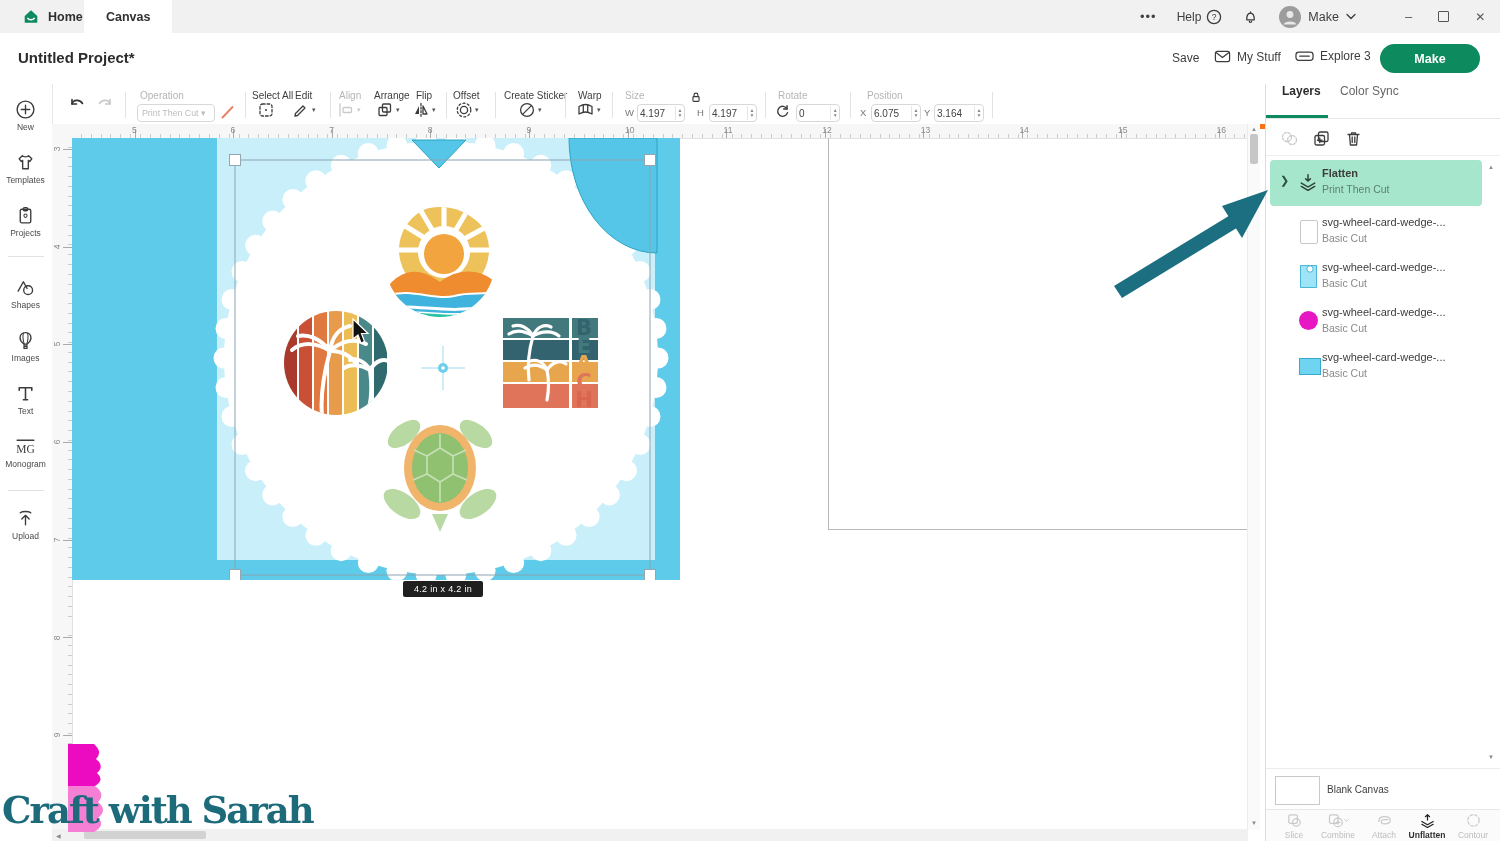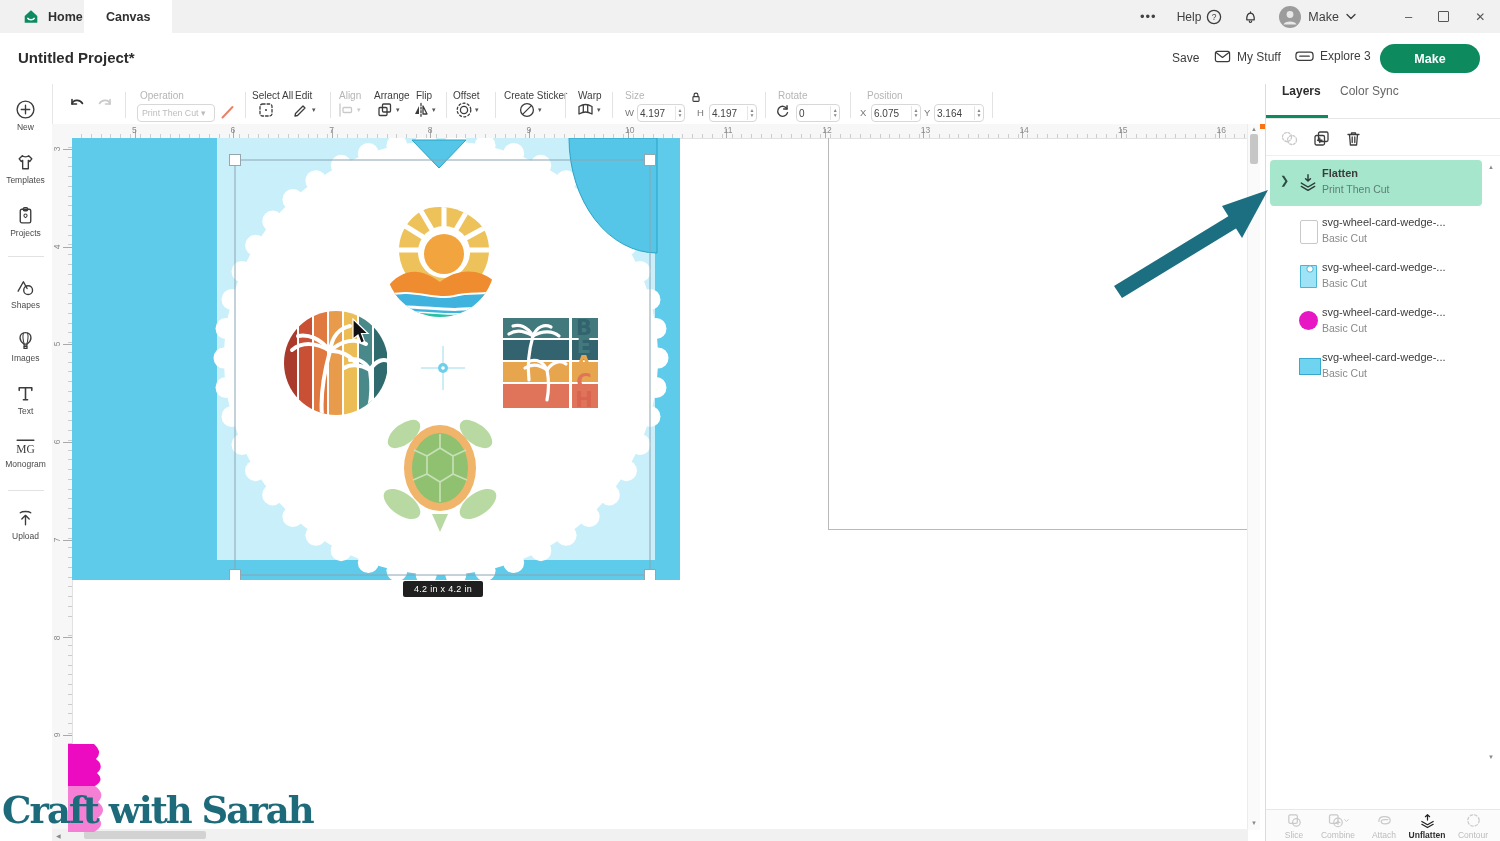--- a/index.html
+++ b/index.html
@@ -650,20 +650,24 @@
 
   <div class="layer-row" style="top:263px;">
     <span style="position:absolute;left:29px;top:11px;width:20px;height:15px;background:#6fd4f0;border:1px solid #3aa8cc;"></span>
     <span class="layer-name">svg-wheel-card-wedge-...</span>
     <span class="layer-type">Basic Cut</span>
   </div>
 
   <span class="scroll-arrow" style="left:222px;top:80px;">▲</span>
   <span class="scroll-arrow" style="left:222px;top:670px;">▼</span>
 
+  <div id="blank-row">
+    <span style="position:absolute;left:9px;top:7px;width:43px;height:27px;background:#fff;border:1px solid #c9c9c9;"></span>
+    <span style="position:absolute;left:61px;top:15px;font-size:10px;color:#3c3c3c;">Blank Canvas</span>
+  </div>
 
   <div id="actions">
     <div class="action" style="left:6px;">
       <svg width="17" height="17" viewBox="0 0 18 18" style="margin:0 auto;">
         <rect x="3" y="3" width="9" height="9" rx="1.5" class="ic ic-gray"></rect>
         <rect x="7" y="7" width="8" height="8" rx="4" class="ic ic-gray"></rect>
       </svg>
         <div class="albl">Slice</div>
     </div>
     <div class="action" style="left:50px;">

